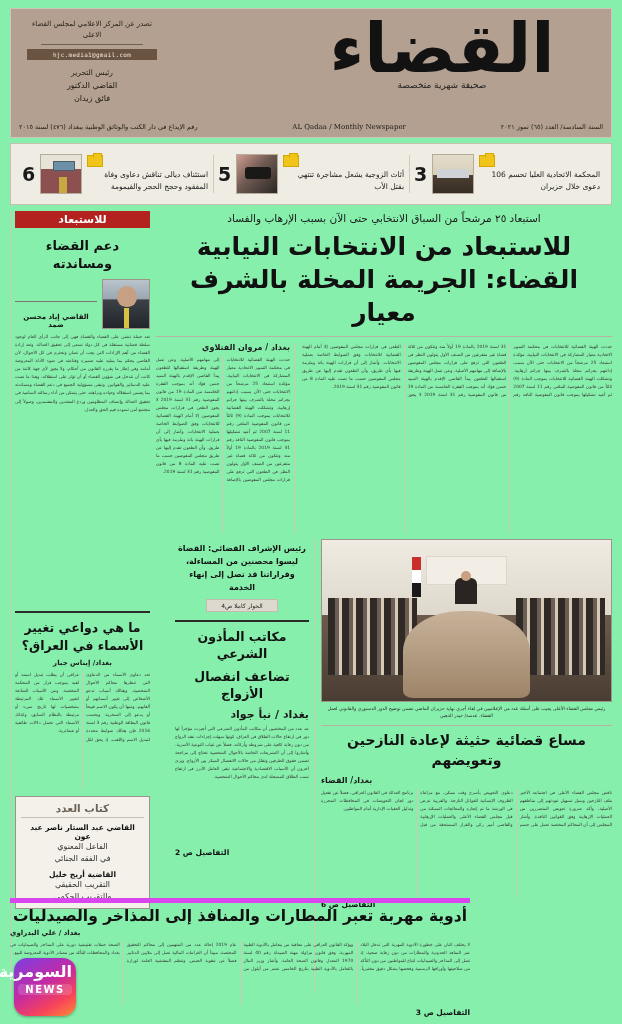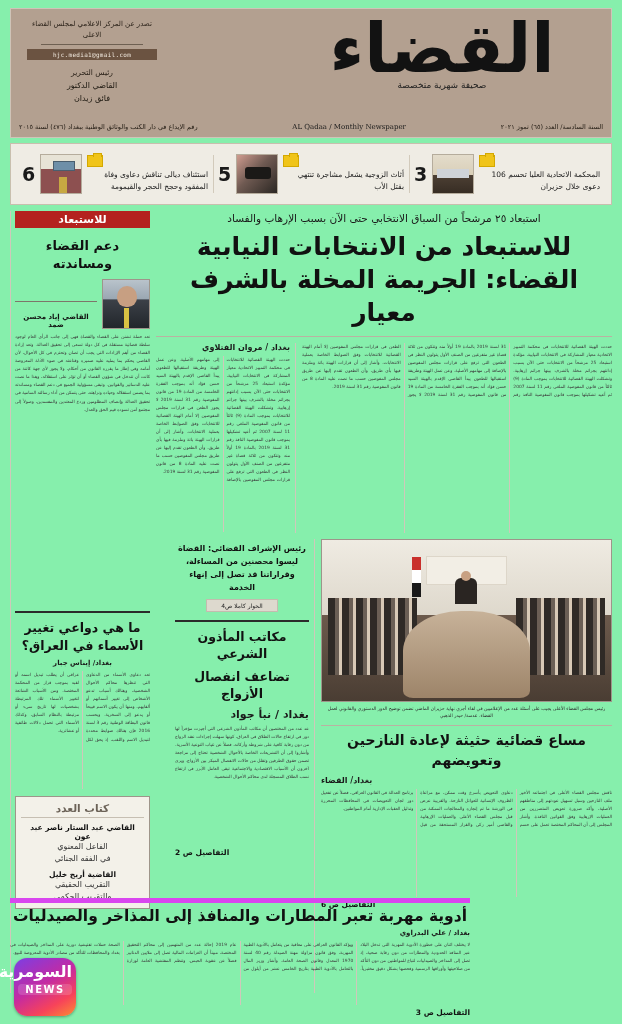--- a/index.html
+++ b/index.html
@@ -679,21 +679,21 @@
         <div class="kotob-work">التقريب الحقيقي</div>
         <div class="kotob-work">والتقريب الحكمي</div>
       </div>
 
     </div>
 
   </div>
 
   <div class="bottom-sec" style="position:absolute;left:10px;right:152px;bottom:8px;height:118px;border-top:5px solid #d946ef;padding-top:4px;direction:rtl;">
     <div class="bottom-head">أدوية مهربة تعبر المطارات والمنافذ إلى المذاخر والصيدليات</div>
-    <div class="byline" style="text-align:right;font-size:7px;">بغداد / علي البدراوي</div>
+    <div class="byline" style="text-align:left;font-size:7px;">بغداد / علي البدراوي</div>
     <div class="txtcols" style="height:64px;">لا يختلف اثنان على خطورة الأدوية المهربة التي تدخل البلاد عبر المنافذ الحدودية والمطارات من دون رقابة صحية، إذ تصل إلى المذاخر والصيدليات لتباع للمواطنين من دون التأكد من صلاحيتها وأوراقها الرسمية وفحصها بشكل دقيق مختبرياً. ويؤكد القانون العراقي على معاقبة من يتعامل بالأدوية الطبية المهربة، وفق قانون مزاولة مهنة الصيدلة رقم 40 لسنة 1970 المعدل وقانون الصحة العامة. وأشار وزير المال بالتعامل بالأدوية الطبية بتاريخ الخامس عشر من أيلول من عام 2019 إحالة عدد من المتهمين إلى محاكم التحقيق المختصة، مبيناً أن الغرامات المالية تصل إلى ملايين الدنانير فضلاً عن عقوبة الحبس. وتنظم المفتشية العامة لوزارة الصحة حملات تفتيشية دورية على المذاخر والصيدليات في بغداد والمحافظات للتأكد من مصادر الأدوية المعروضة للبيع.</div>
     <div class="details-tag" style="text-align:right;">التفاصيل ص 3</div>
   </div>
 
   <div class="news-logo">
     <div class="news-logo-ar">السومرية</div>
     <div class="news-logo-en">NEWS</div>
   </div>
 
 </div>

